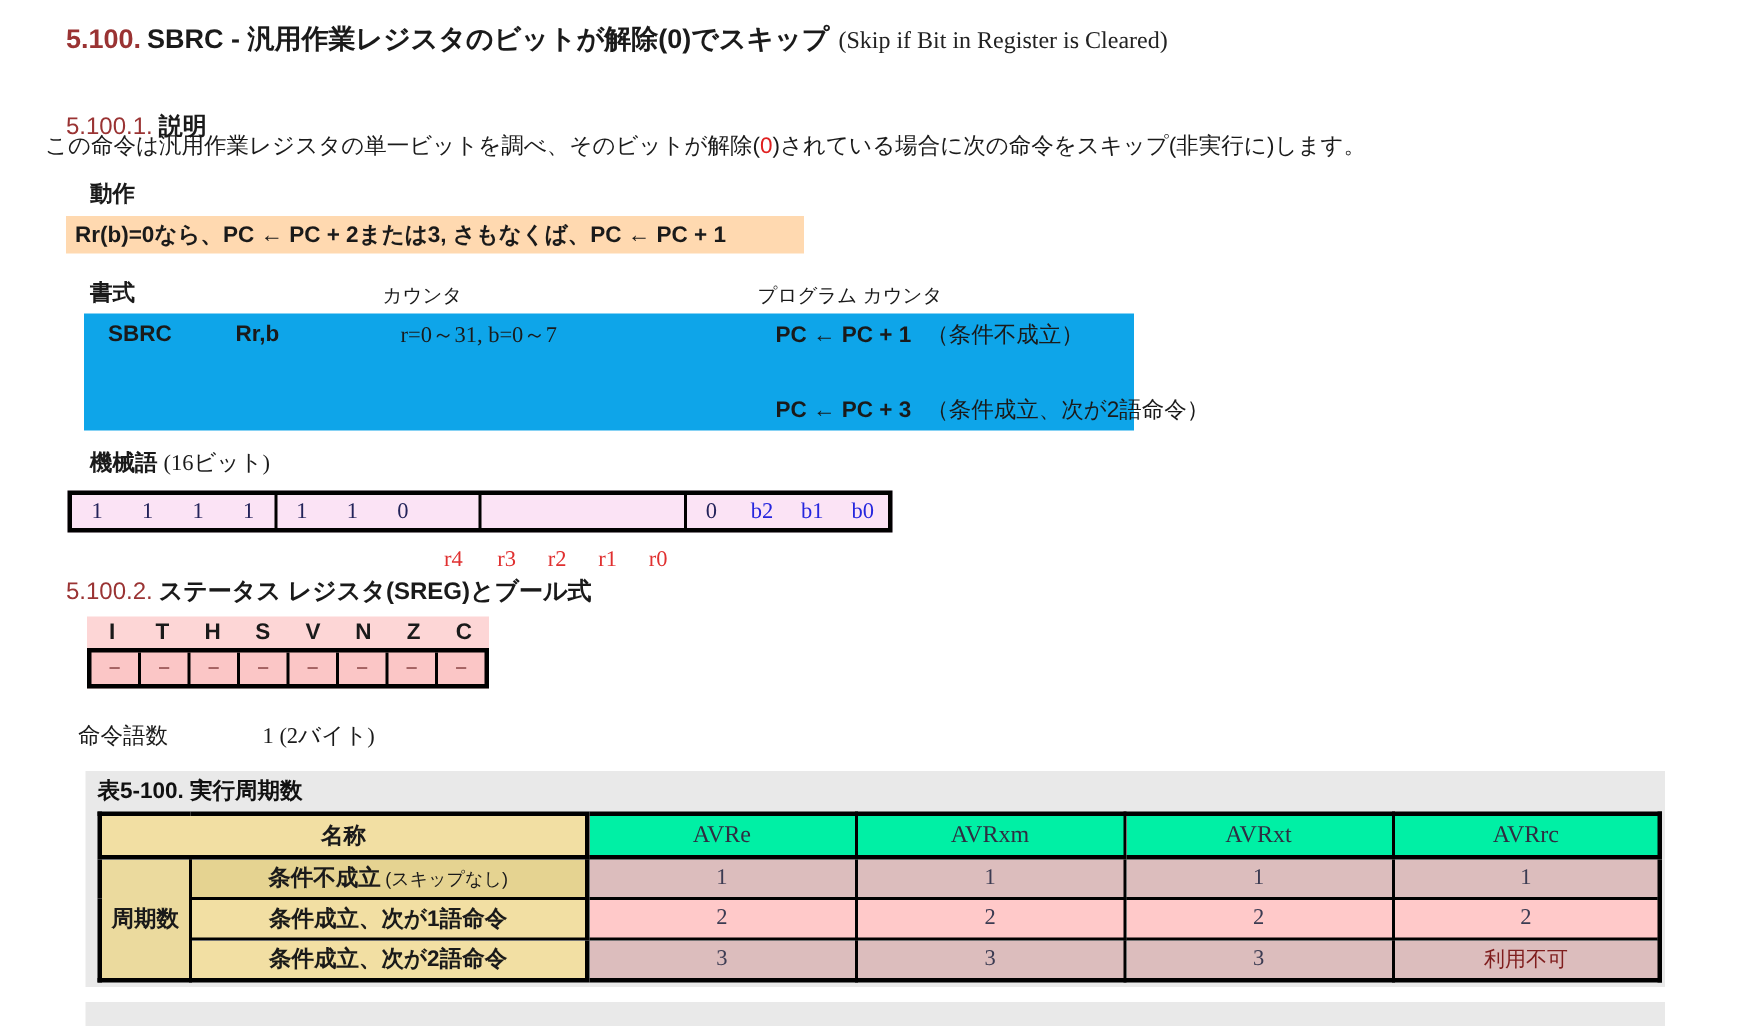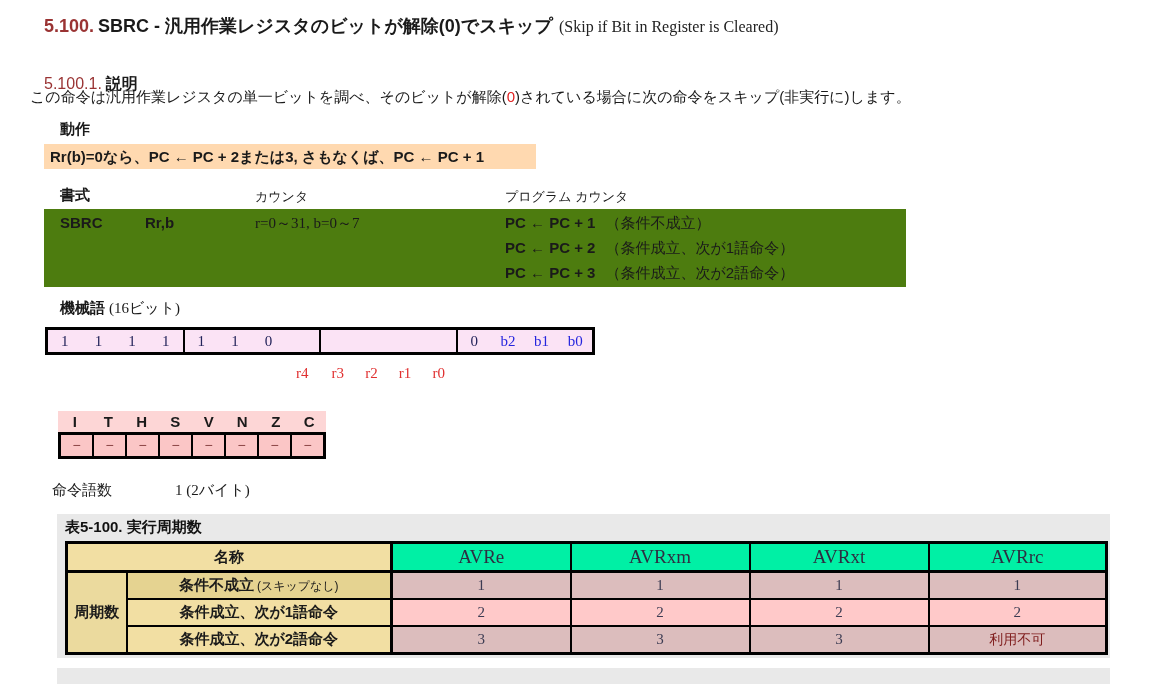--- a/index.html
+++ b/index.html
@@ -22,21 +22,21 @@
 
   #op-label{left:60px;top:120px;font-size:15px;font-weight:bold;}
   #op-box{left:44px;top:144px;width:486px;height:25px;background:#FFD9B0;
           font-size:15px;font-weight:bold;line-height:25px;padding-left:6px;white-space:nowrap;}
 
   
   #fmt-label{left:60px;top:186px;font-size:15px;font-weight:bold;text-align:center;}
   #fmt-operand{left:255px;top:188px;font-size:13px;}
   #fmt-pc{left:505px;top:188px;font-size:13px;}
 
-  #syntax-box{left:44px;top:209px;width:862px;height:78px;background:#4d7c0f;}
+  #syntax-box{left:56px;top:209px;width:700px;height:78px;background:#0ea5e9;}
   #syntax-box .cell{position:absolute;font-size:15px;white-space:nowrap;}
   .pc-line .expr{font-weight:bold;}
   .pc-line .note{margin-left:10px;font-weight:normal;}
 
   #mc-label{left:60px;top:299px;font-size:15px;white-space:nowrap;}
   #mc-label .lbl{font-weight:bold;}
   #mc-label .sfx{font-family:"Liberation Serif","DejaVu Serif",serif;font-weight:normal;margin-left:4px;}
 
   
   #mc-table{left:45px;top:327px;width:550px;height:28px;background:#FBE3F5;
@@ -63,21 +63,21 @@
 
   
   #cycles-panel{left:57px;top:514px;width:1053px;height:144px;background:#E9E9E9;}
   #cycles-caption{position:absolute;left:8px;top:4px;font-size:15px;font-weight:bold;color:#111;}
   #cycles-table{position:absolute;left:8px;top:27px;border-collapse:collapse;border:3px solid #000;
                 table-layout:fixed;width:1040px;}
   #cycles-table td{border:2px solid #000;padding:0;text-align:center;overflow:hidden;white-space:nowrap;}
   #cycles-table tr.hdr td{height:26px;border-bottom:3px solid #000;}
   #cycles-table tr.body td{height:25px;}
   td.namehdr{background:#F2DFA3;font-weight:bold;font-size:15px;}
-  td.colhdr{background:#00F0A5;font-family:"Liberation Serif","DejaVu Serif",serif;font-size:19px;color:#2E2E42;margin-top:41px;}
+  td.colhdr{background:#00F0A5;font-family:"Liberation Serif","DejaVu Serif",serif;font-size:16px;color:#2E2E42;margin-top:41px;}
   td.grp{background:#EBDA9E;font-weight:bold;font-size:15px;}
   td.rlabel{background:#F2DFA3;font-weight:bold;font-size:15px;border-right:3px solid #000 !important;}
   td.rlabel.dark{background:#E5D391;}
   td.rlabel .nt{font-weight:normal;font-size:12px;margin-left:3px;}
   td.val{font-family:"Liberation Serif","DejaVu Serif",serif;font-size:15px;color:#3B3B52;}
   td.val.mauve{background:#DCBDBD;}
   td.val.pink{background:#FFC9C9;}
   td.val .na{color:#7f1d1d;font-family:"Liberation Sans","DejaVu Sans",sans-serif;font-size:14px;}
 
   #next-panel{left:57px;top:668px;width:1053px;height:16px;background:#E9E9E9;}
@@ -106,23 +106,20 @@
   <div class="abs" id="fmt-operand">カウンタ</div>
   <div class="abs" id="fmt-pc">プログラム カウンタ</div>
 
   <div class="abs" id="syntax-box">
     <span class="cell bold" style="left:16px;top:5px;">SBRC</span>
     <span class="cell bold" style="left:101px;top:5px;">Rr,b</span>
     <span class="cell serif" style="left:211px;top:5px;">r=0～31, b=0～7</span>
     <span class="cell pc-line" style="left:461px;top:5px;">
       <span class="expr">PC ← PC + 1</span><span class="note">（条件不成立）</span>
     </span>
-    <span class="cell pc-line" style="left:461px;top:30px;">
-      <span class="expr">PC ← PC + 2</span><span class="note">（条件成立、次が1語命令）</span>
-    </span>
     <span class="cell pc-line" style="left:461px;top:55px;">
       <span class="expr">PC ← PC + 3</span><span class="note">（条件成立、次が2語命令）</span>
     </span>
   </div>
 
   <div class="abs" id="mc-label">
     <span class="lbl">機械語</span><span class="sfx">(16ビット)</span>
   </div>
   <div class="abs" id="mc-table">
     <div class="bit-group">
@@ -144,20 +141,23 @@
       <span class="bit" data-kind="r">r0</span>
     </div>
     <div class="bit-group">
       <span class="bit" data-kind="fixed">0</span>
       <span class="bit" data-kind="b">b2</span>
       <span class="bit" data-kind="b">b1</span>
       <span class="bit" data-kind="b">b0</span>
     </div>
   </div>
 
+  <div class="abs sec-head" style="left:44px;top:384px;">
+    <span class="maroon">5.100.2.</span><span class="jp">ステータス レジスタ(SREG)とブール式</span>
+  </div>
 
   <div class="abs" id="sreg-flags">
     <span>I</span>
     <span>T</span>
     <span>H</span>
     <span>S</span>
     <span>V</span>
     <span>N</span>
     <span>Z</span>
     <span>C</span>

